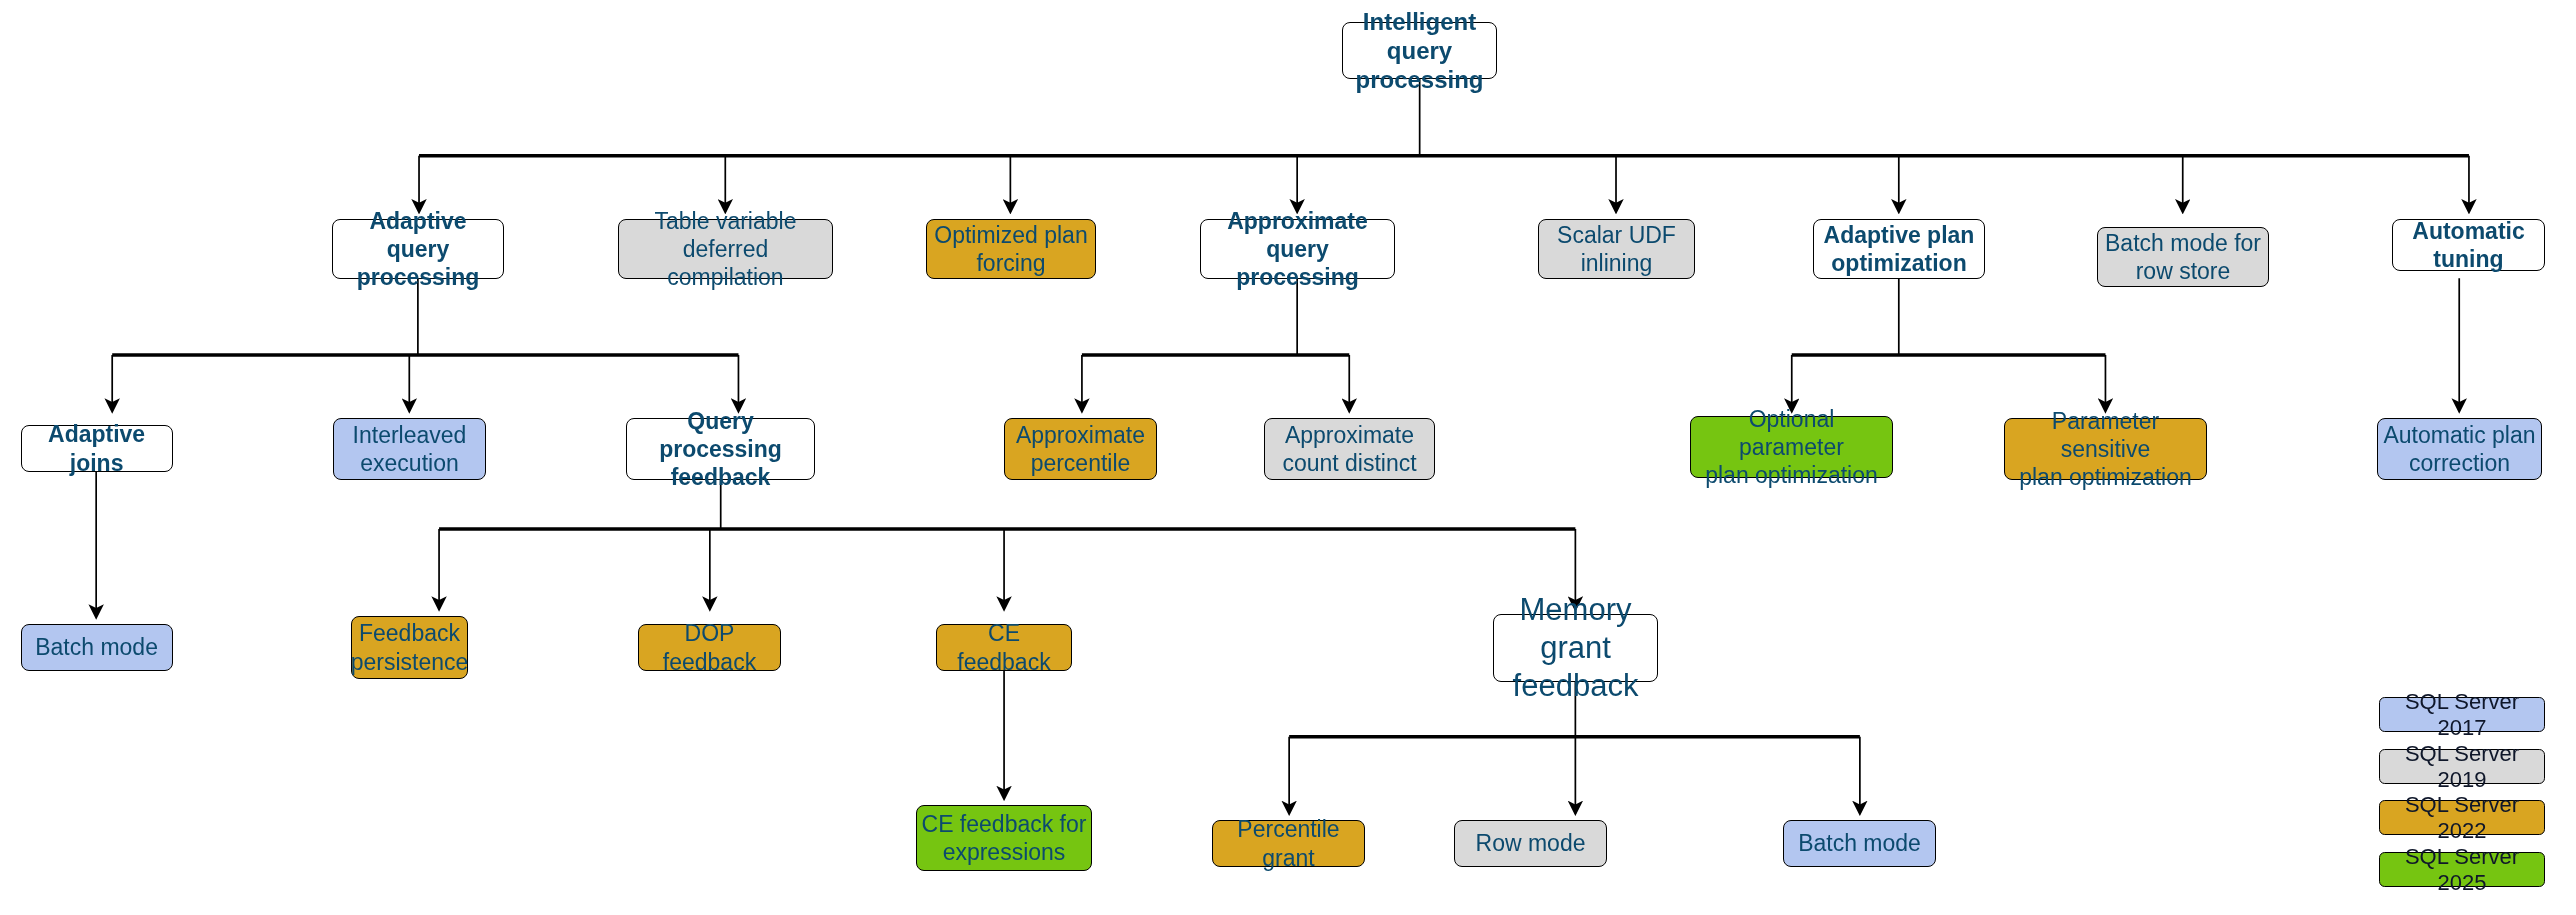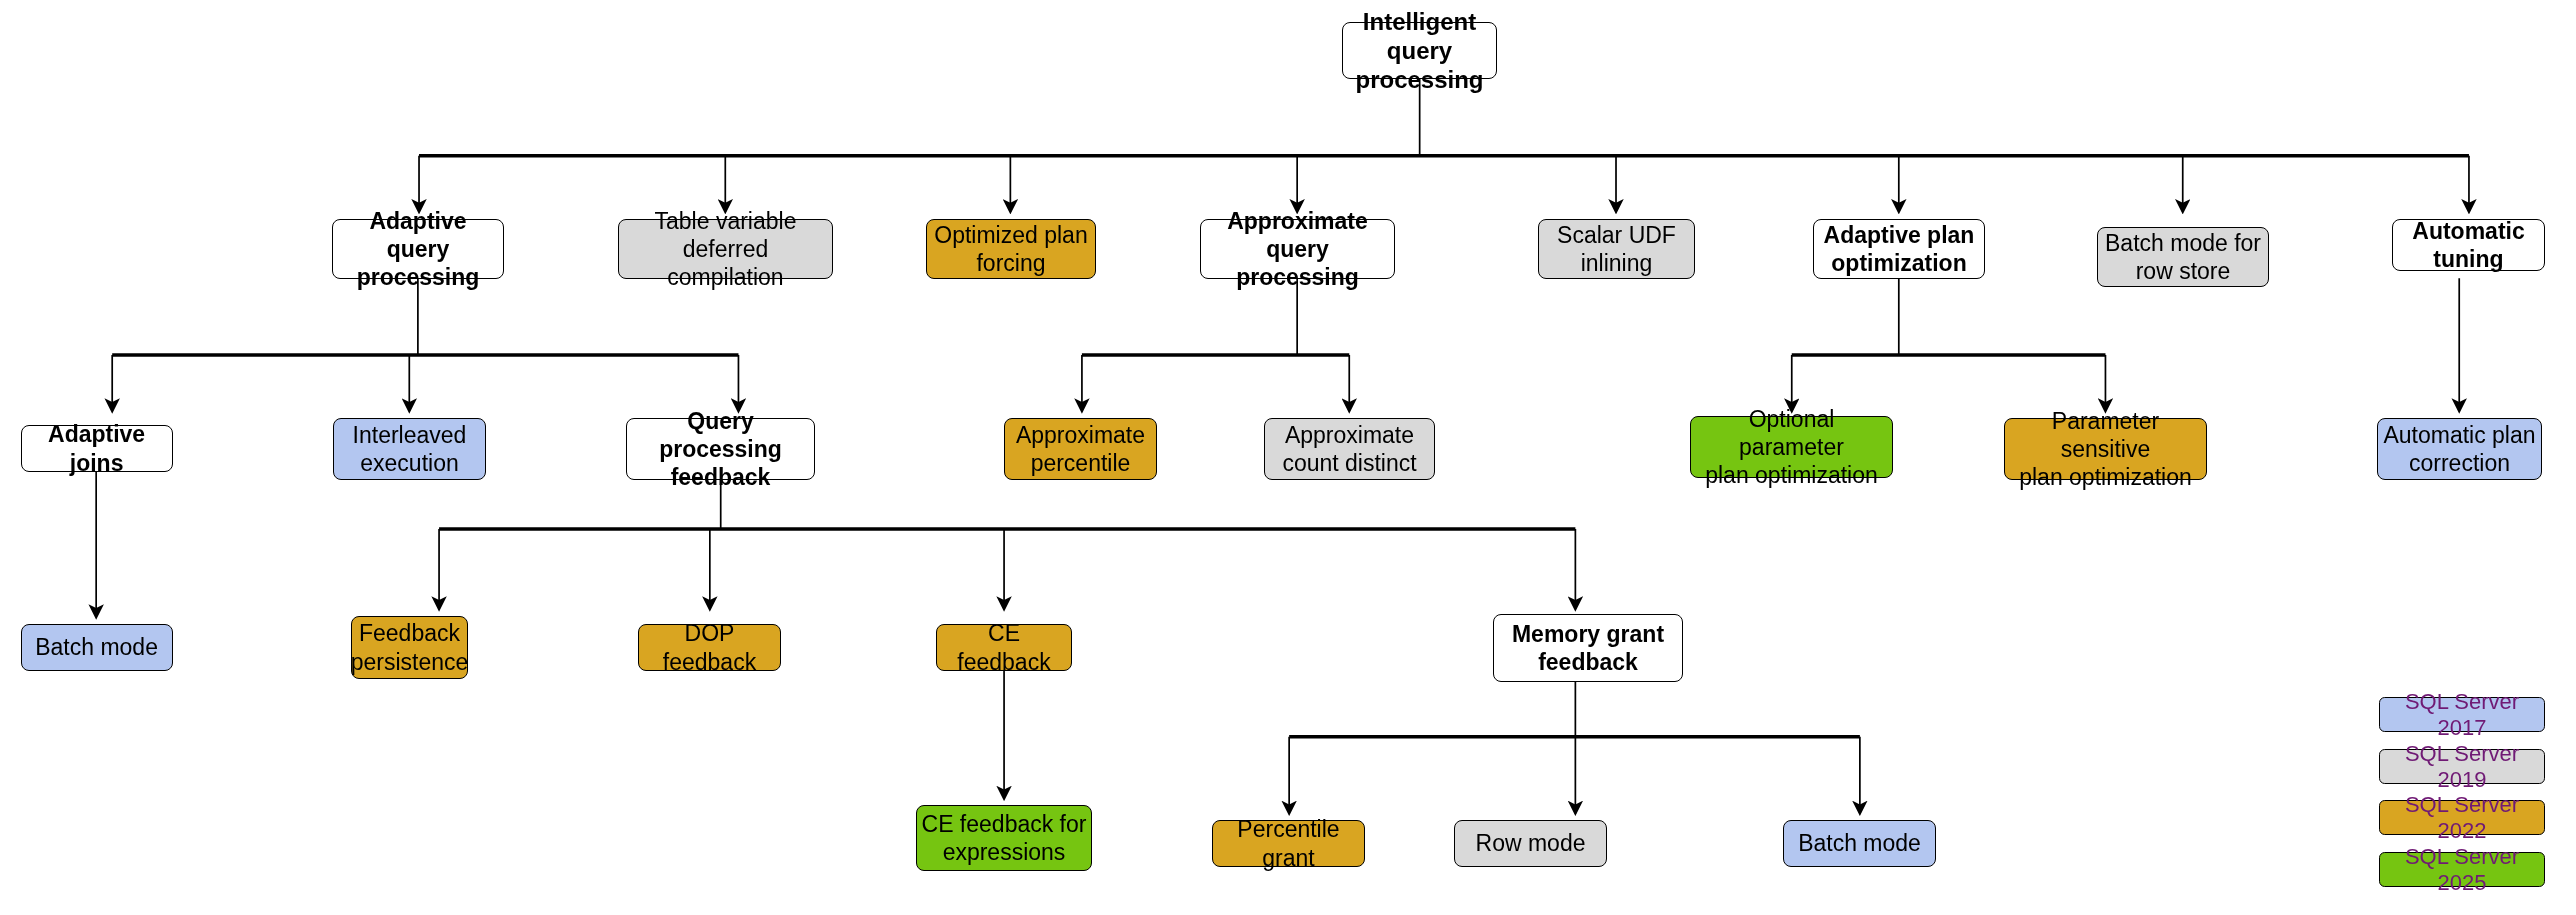--- a/index.html
+++ b/index.html
@@ -9,35 +9,35 @@
   .node{
     position:absolute;
     box-sizing:border-box;
     border:1.7px solid #000000;
     border-radius:8px;
     display:flex;
     align-items:center;
     justify-content:center;
     text-align:center;
     line-height:1.22;
-    color:#000000;
+    color:#0c4a6e;
     font-family:"Liberation Sans",sans-serif;
     white-space:pre-line;
     padding:1.1px 3.4px;
   }
   .legend-item{
     position:absolute;
     box-sizing:border-box;
     border:1.7px solid #000000;
     border-radius:5.7px;
     display:flex;
     align-items:center;
     justify-content:center;
     text-align:center;
-    color:#701a75;
+    color:#0f172a;
     font-family:"Liberation Sans",sans-serif;
   }
 </style>
 </head>
 <body>
 
 <div id="canvas">
   <svg class="edges" viewBox="0 0 4500 1600">
     <defs>
       <marker id="arrow" viewBox="0 0 12 12" refX="10" refY="6" markerWidth="9" markerHeight="9" orient="auto-start-reverse">
@@ -116,21 +116,21 @@
 plan optimization</div>
       <div class="node" style="left: 2004px; top: 418px; width: 203px; height: 62px; background: rgb(217, 165, 33); font-size: 23px; font-weight: 400;">Parameter sensitive
 plan optimization</div>
       <div class="node" style="left: 2377px; top: 418px; width: 165px; height: 62px; background: rgb(179, 198, 240); font-size: 23px; font-weight: 400;">Automatic plan
 correction</div>
       <div class="node" style="left: 20.6px; top: 624px; width: 152px; height: 47px; background: rgb(179, 198, 240); font-size: 23px; font-weight: 400;">Batch mode</div>
       <div class="node" style="left: 351px; top: 616px; width: 117px; height: 63px; background: rgb(217, 165, 33); font-size: 23px; font-weight: 400;">Feedback
 persistence</div>
       <div class="node" style="left: 638px; top: 624px; width: 143px; height: 47px; background: rgb(217, 165, 33); font-size: 23px; font-weight: 400;">DOP feedback</div>
       <div class="node" style="left: 936px; top: 624px; width: 136px; height: 47px; background: rgb(217, 165, 33); font-size: 23px; font-weight: 400;">CE feedback</div>
-      <div class="node" style="left: 1493px; top: 614px; width: 190px; height: 68px; background: rgb(255, 255, 255); font-size: 23px; font-weight: 700;">Memory grant
+      <div class="node" style="left: 1493px; top: 614px; width: 165px; height: 68px; background: rgb(255, 255, 255); font-size: 31px; font-weight: 400;">Memory grant
 feedback</div>
       <div class="node" style="left: 916px; top: 805px; width: 176px; height: 66px; background: rgb(118, 197, 17); font-size: 23px; font-weight: 400;">CE feedback for
 expressions</div>
       <div class="node" style="left: 1212px; top: 820px; width: 153px; height: 47px; background: rgb(217, 165, 33); font-size: 23px; font-weight: 400;">Percentile grant</div>
       <div class="node" style="left: 1454px; top: 820px; width: 153px; height: 47px; background: rgb(217, 217, 217); font-size: 23px; font-weight: 400;">Row mode</div>
       <div class="node" style="left: 1783px; top: 820px; width: 153px; height: 47px; background: rgb(179, 198, 240); font-size: 23px; font-weight: 400;">Batch mode</div>
     </div>
   <div id="legend-layer">
       <div class="legend-item" style="left: 2379px; top: 697px; width: 166px; height: 35px; background: rgb(179, 198, 240); font-size: 22px;">SQL Server 2017</div>
       <div class="legend-item" style="left: 2379px; top: 749px; width: 166px; height: 35px; background: rgb(217, 217, 217); font-size: 22px;">SQL Server 2019</div>

